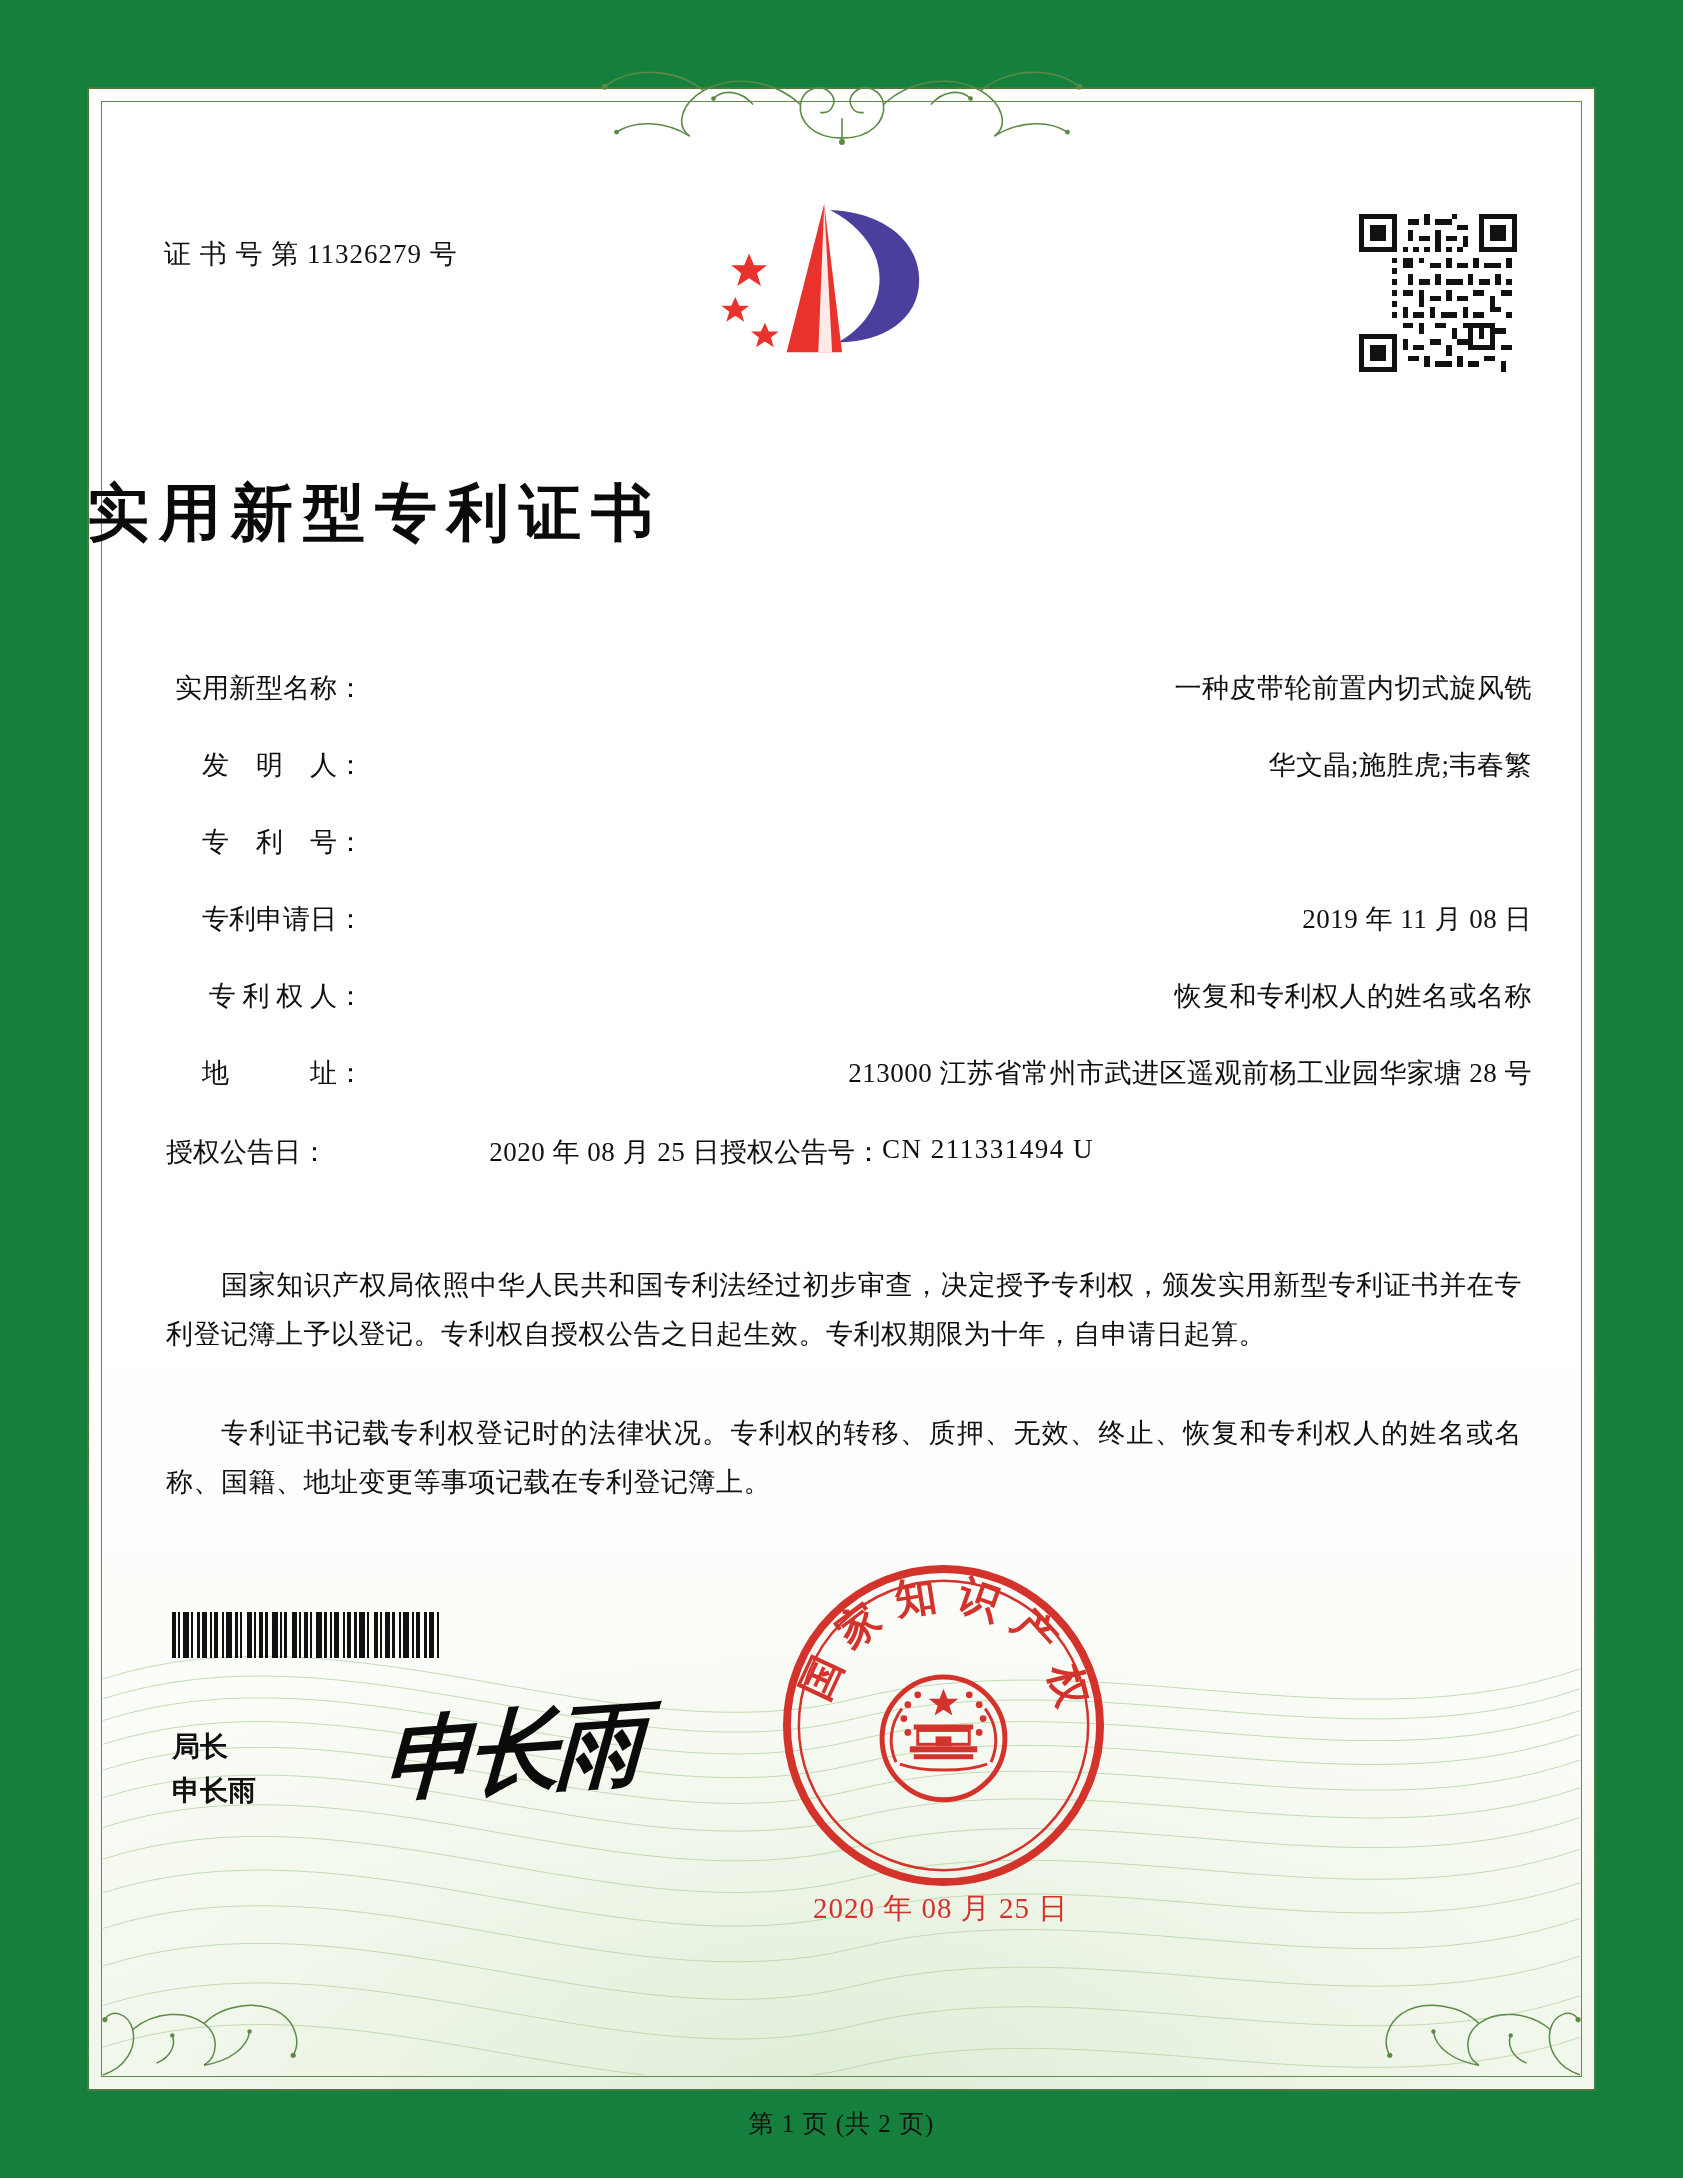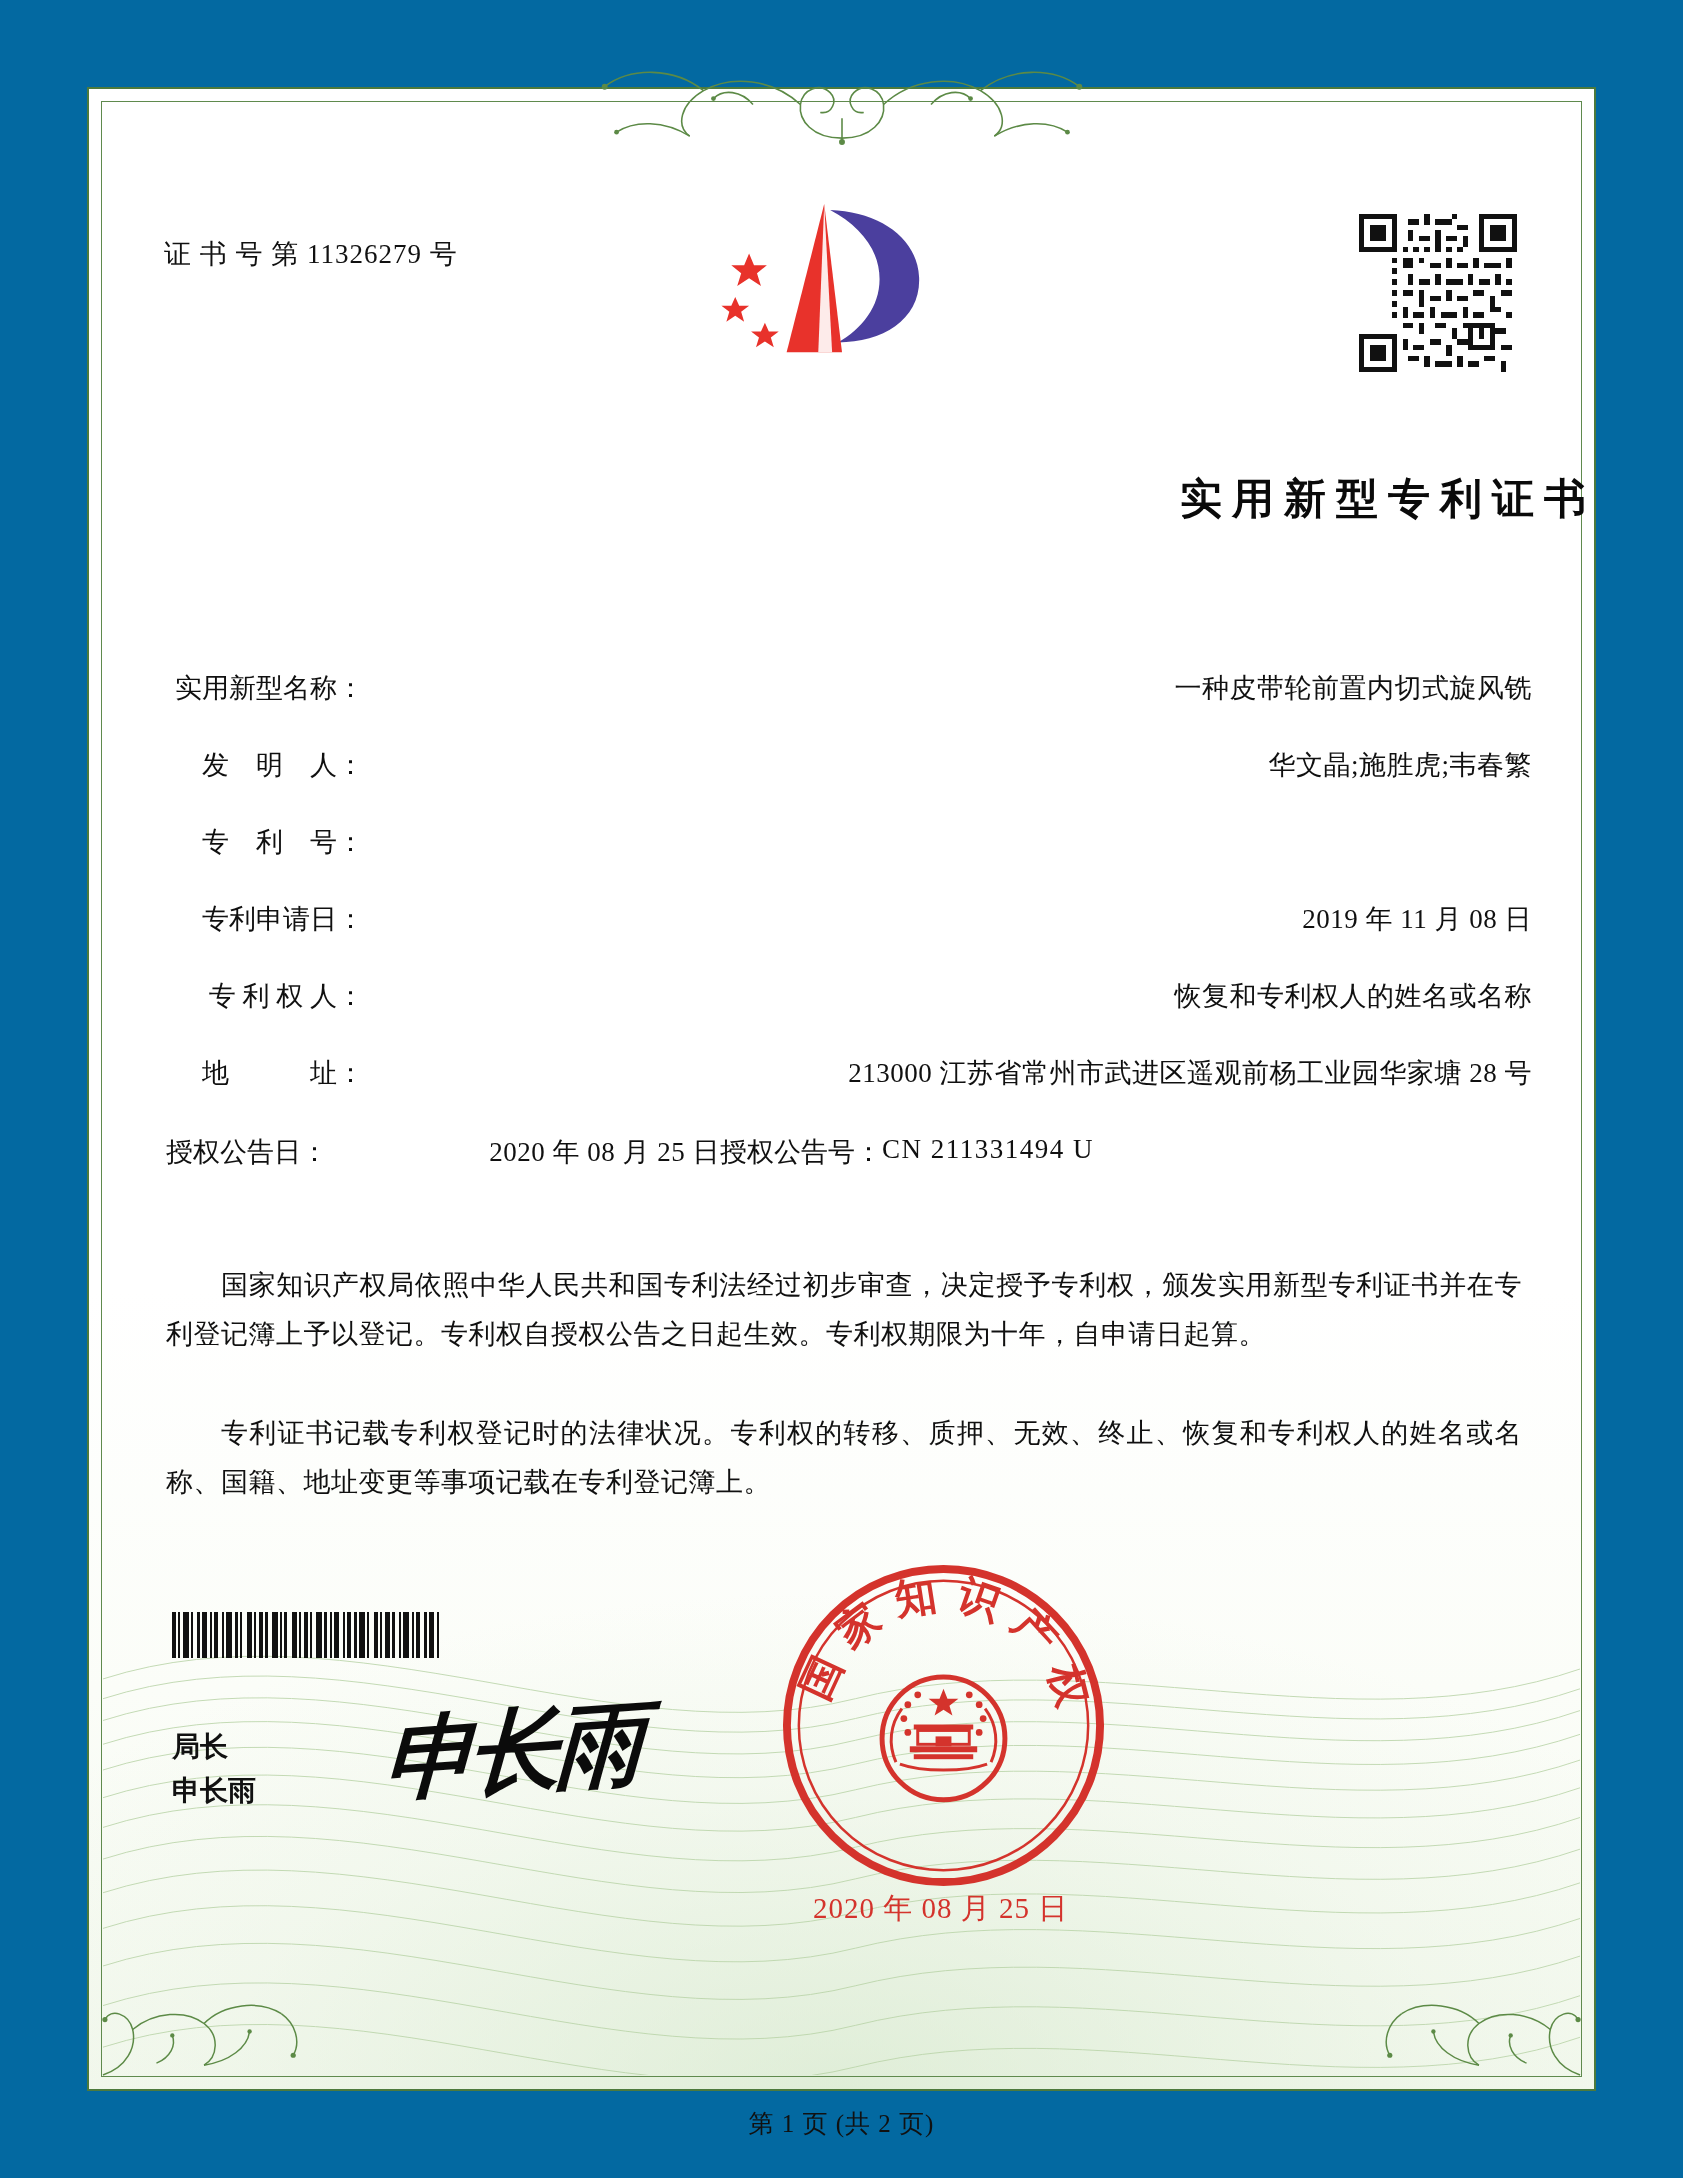--- a/index.html
+++ b/index.html
@@ -14,21 +14,21 @@
     position: relative;
     overflow: hidden;
   }
 
   
   .page {
     position: absolute;
     left: 0; top: 0;
     width: 1683px;
     height: 2178px;
-    background: #0369a1;
+    background: #15803d;
   }
 
   .cert {
     position: absolute;
     left: 87px;
     top: 87px;
     width: 1509px;
     height: 2004px;
     background:
       radial-gradient(ellipse 1386px 693px at 50% 100%, rgba(206,228,196,0.55) 0%, rgba(222,236,214,0.22) 45%, rgba(255,255,255,0) 72%),
@@ -102,23 +102,23 @@
     top: 127px;
     width: 158px;
     height: 158px;
   }
 
   .title {
     position: absolute;
     left: 0;
     right: 0;
     top: 384px;
-    text-align: right;
+    text-align: left;
     font-family: "DejaVu Serif", "Liberation Serif", serif;
-    font-size: 42px;
+    font-size: 62px;
     font-weight: 700;
     letter-spacing: 10px;
     color: #0a0a0a;
   }
 
   
   .fields {
     position: absolute;
     left: 79px;
     top: 584px;

